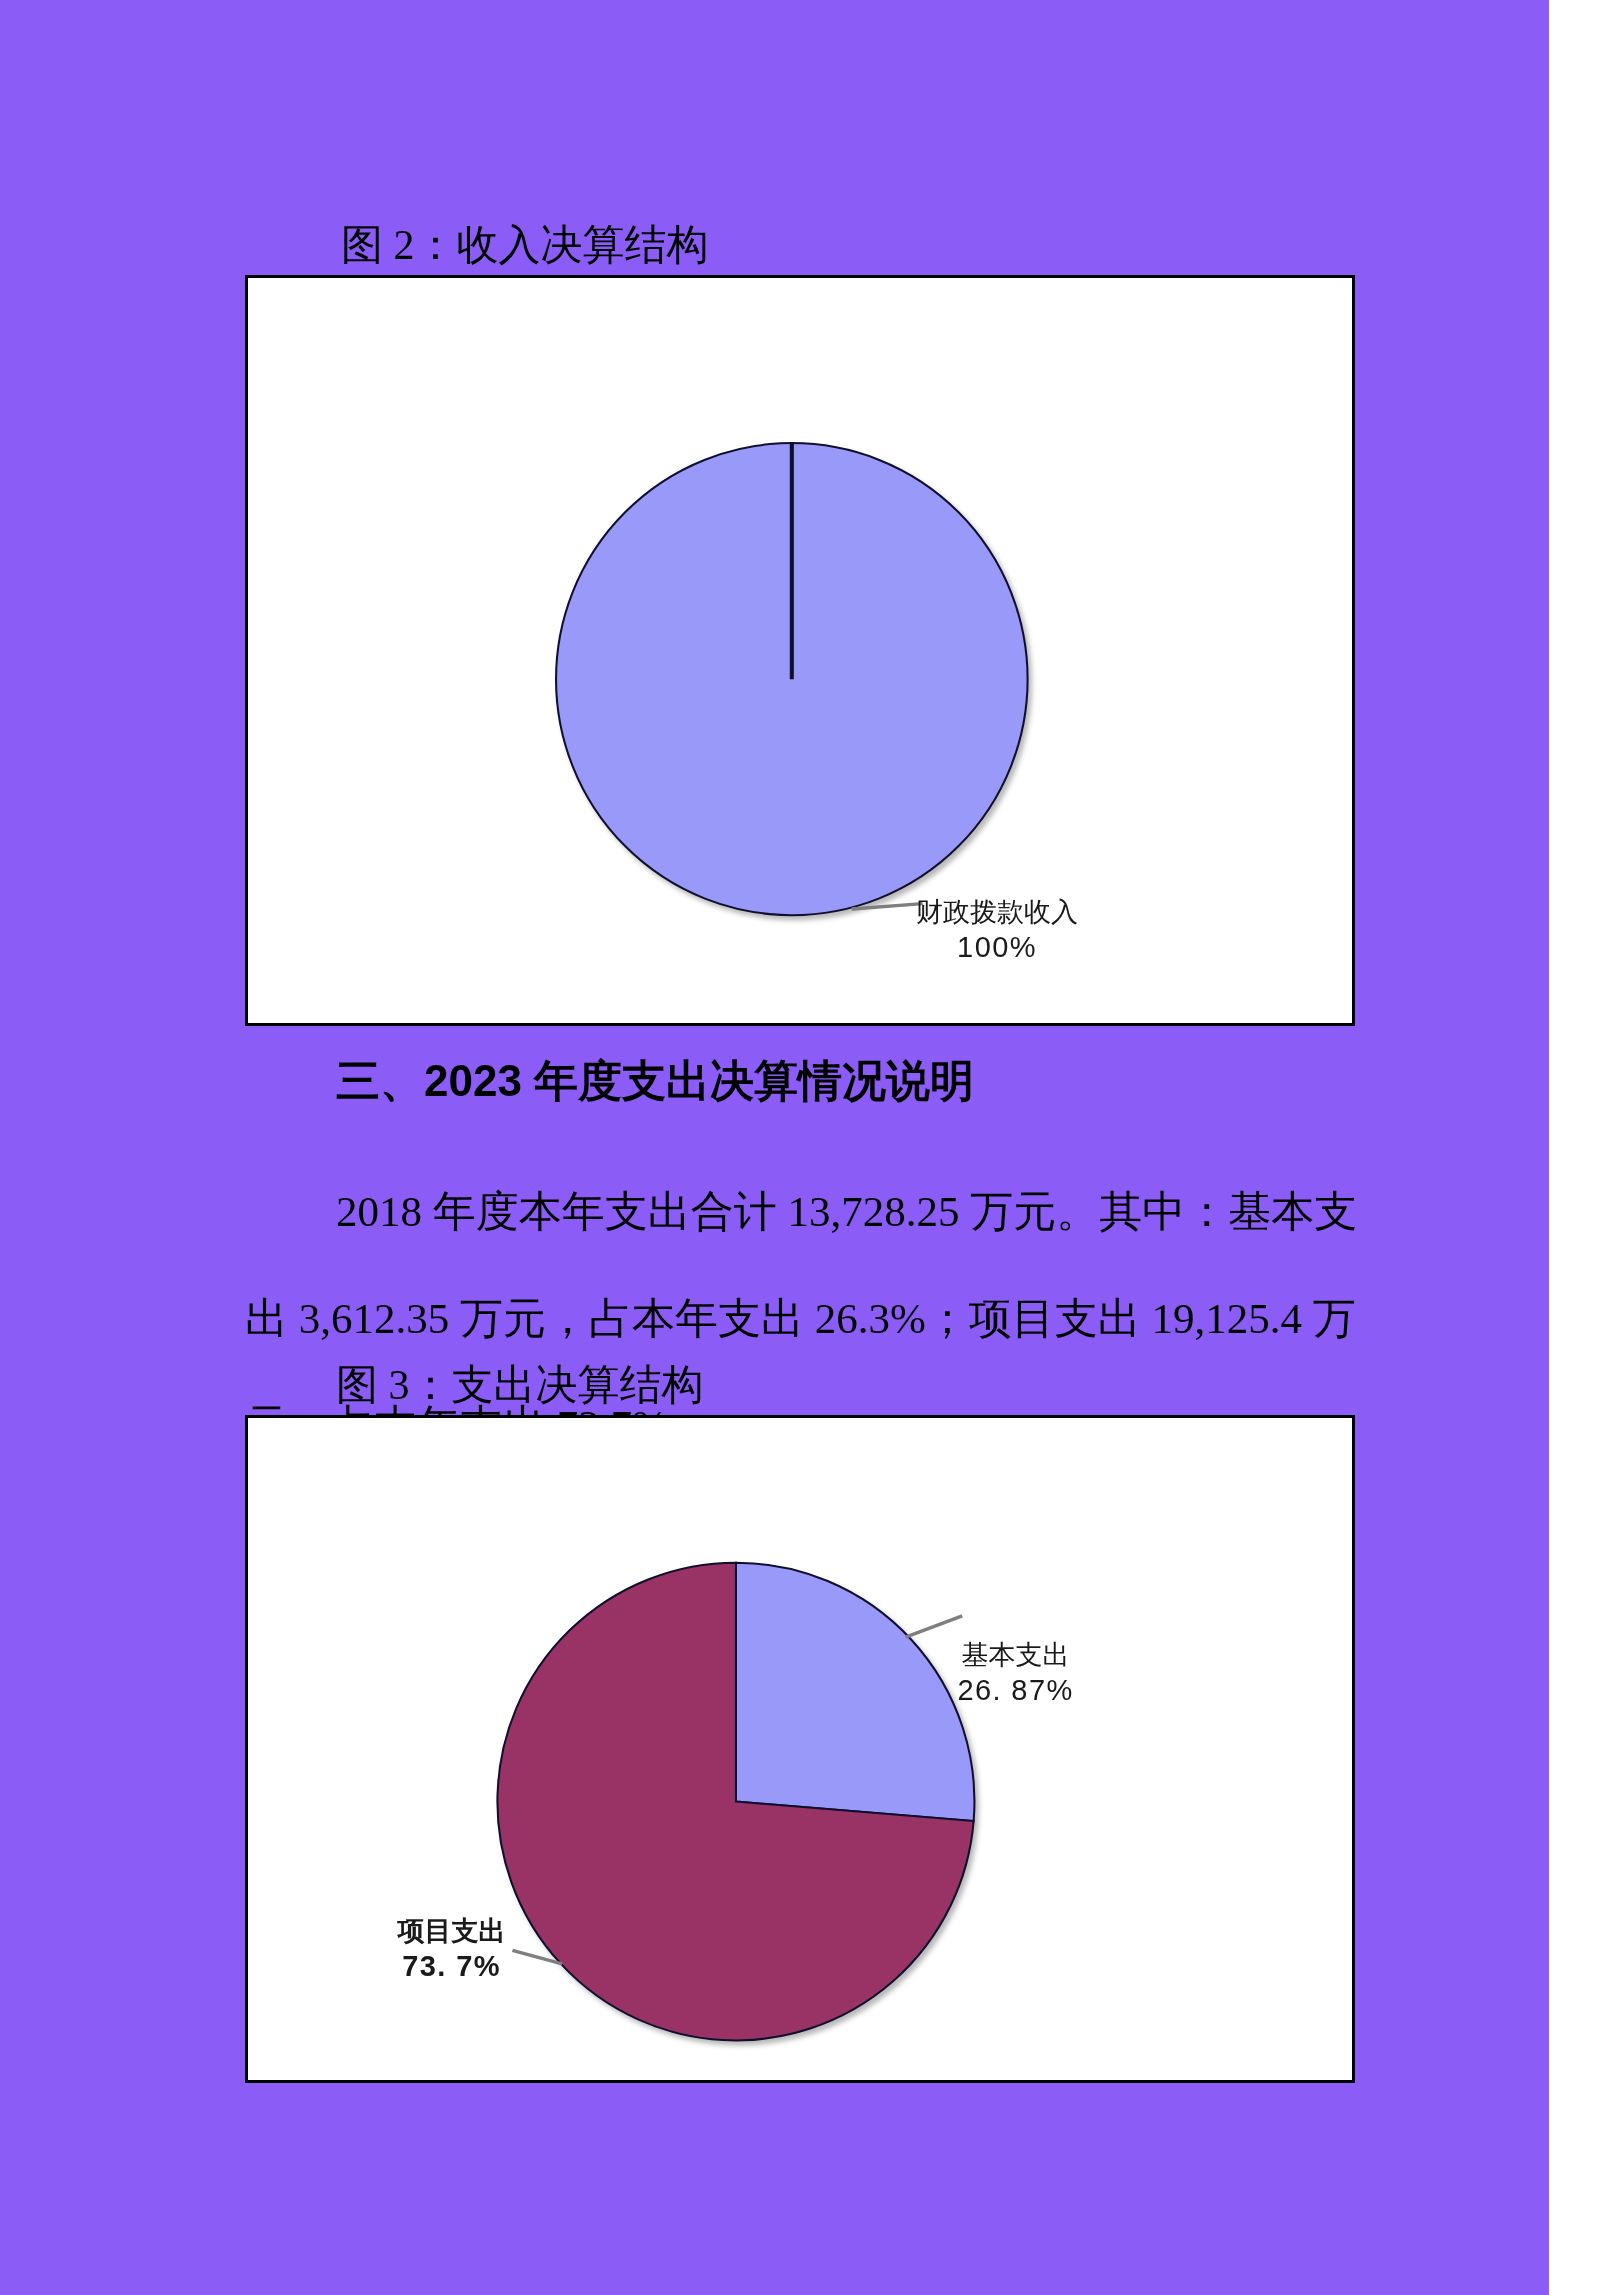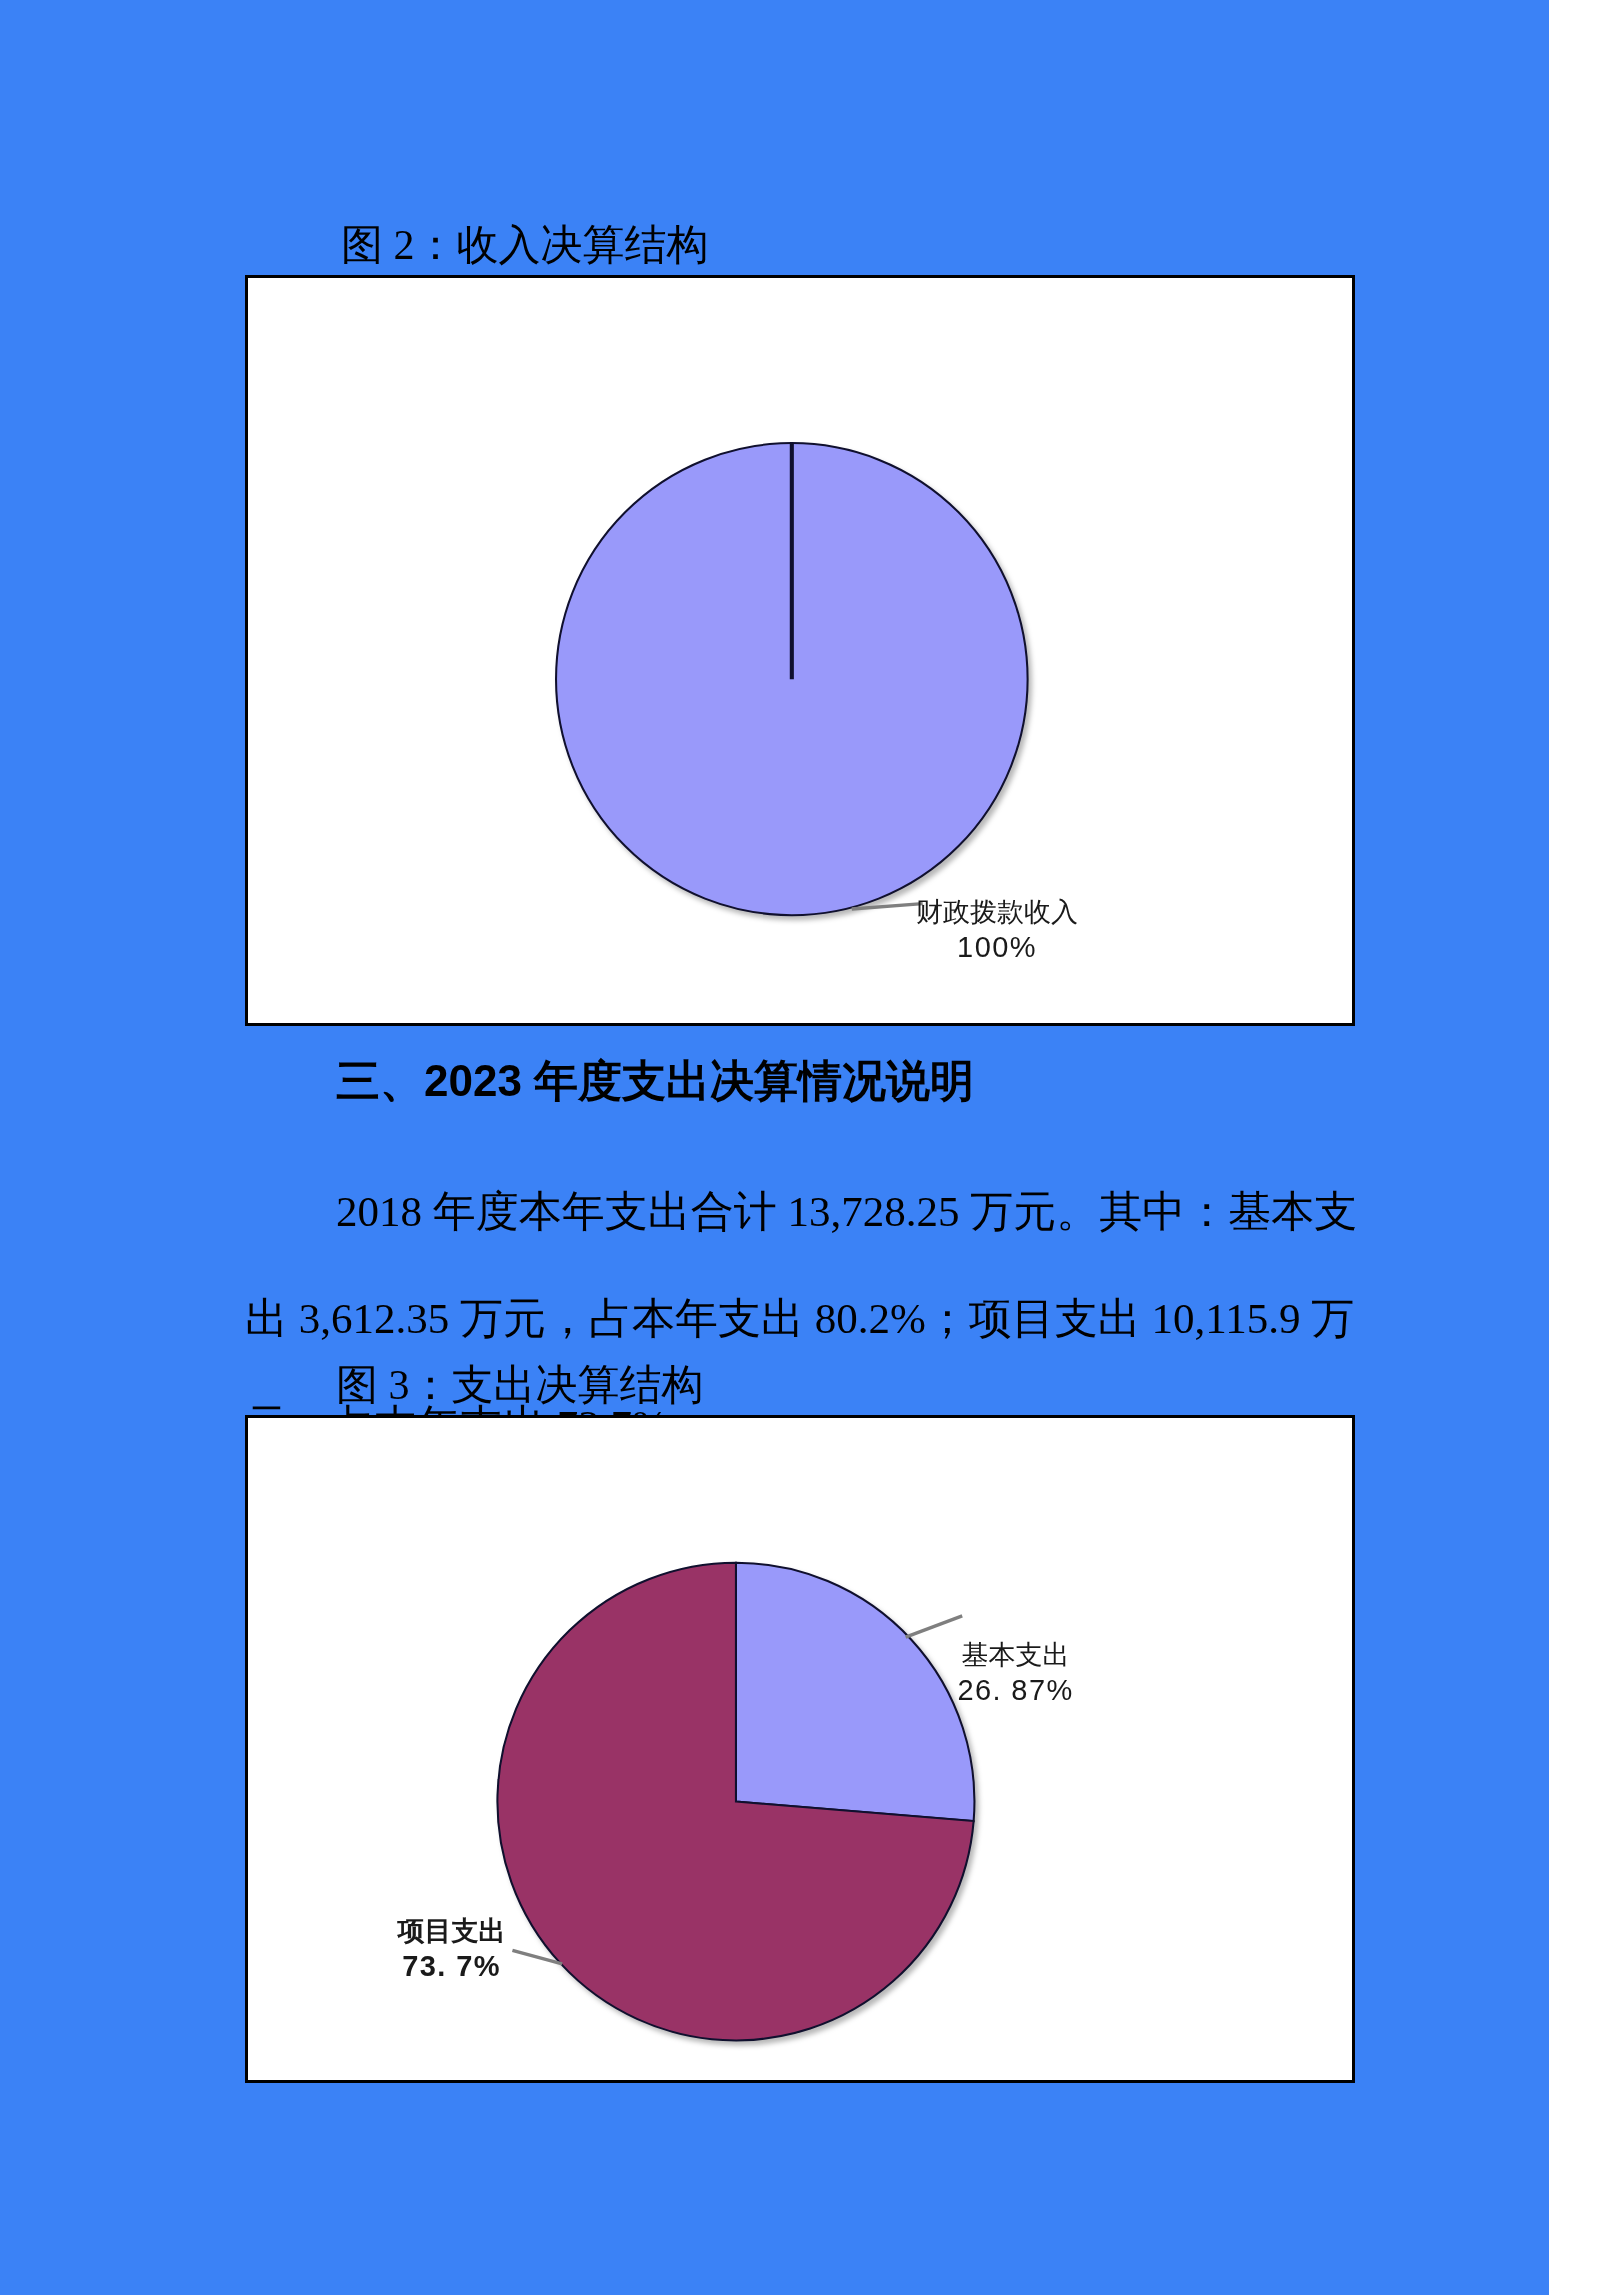--- a/index.html
+++ b/index.html
@@ -1,21 +1,21 @@
 <!DOCTYPE html>
 <html style="font-size:11px"><head>
 <meta charset="utf-8">
 <style>
   * { margin: 0; padding: 0; box-sizing: border-box; }
   html, body { background: #ffffff; }
   .page {
     position: relative;
     width: 1549px;
     height: 2295px;
-    background: #3b82f6;
+    background: #8b5cf6;
     overflow: hidden;
     font-family: "Liberation Serif", "DejaVu Serif", serif;
     color: #000000;
   }
   .caption {
     position: absolute;
     font-size: 42px;
     line-height: 53px;
     white-space: nowrap;
     color: #000000;
@@ -87,21 +87,21 @@
     <div class="pie-label" style="left: 647px; top: 599px; width: 204px; margin-top: 18px;">
       <div>财政拨款收入</div>
       <div class="pct">100%</div>
     </div>
   </div>
 
   <div class="section-heading">三、2023 年度支出决算情况说明</div>
 
   <div class="paragraph">
     <div class="para-line indent">2018 年度本年支出合计 13,728.25 万元。其中：基本支</div>
-    <div class="para-line">出 3,612.35 万元，占本年支出 80.2%；项目支出 10,115.9 万</div>
+    <div class="para-line">出 3,612.35 万元，占本年支出 26.3%；项目支出 19,125.4 万</div>
     <div class="para-line">元，占本年支出 73.7%。</div>
   </div>
 
   <div class="caption caption-3">图 3：支出决算结构</div>
 
   <div class="chart-box chart-box-2">
     <svg viewBox="0 0 1620 970" preserveAspectRatio="none">
       <g class="pie-group">
         <path class="slice" d="M 716 562 L 716 212 A 350 350 0 0 1 1064.8 590.6 Z" fill="#9999fa"></path>
         <path class="slice" d="M 716 562 L 1064.8 590.6 A 350 350 0 1 1 716 212 Z" fill="#993366"></path>

